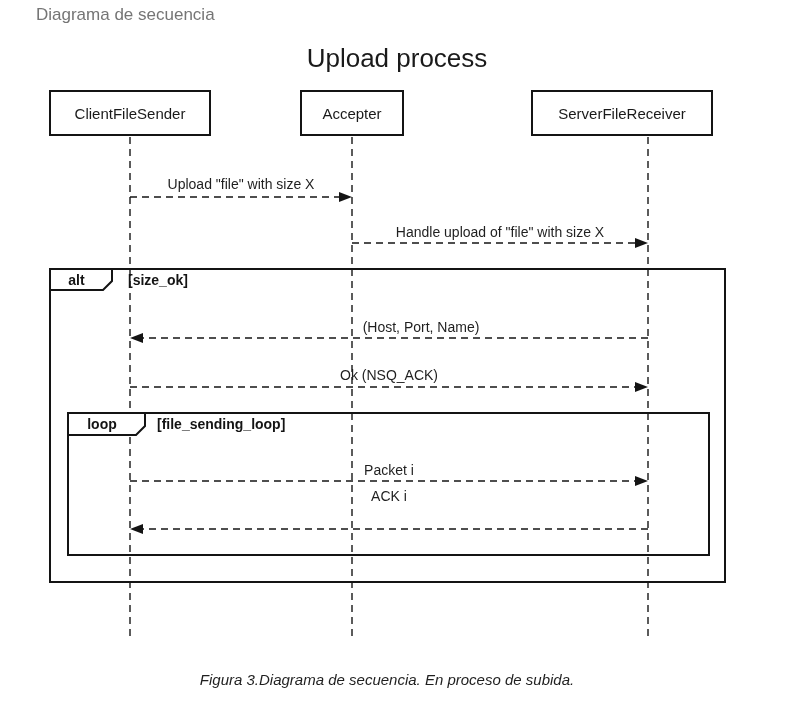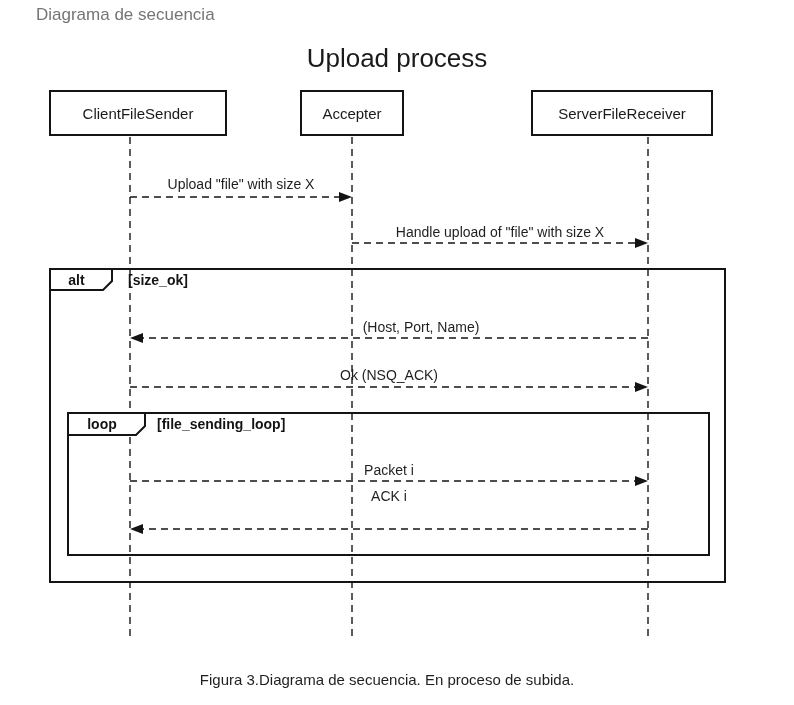--- a/index.html
+++ b/index.html
@@ -43,21 +43,21 @@
     height: 46px;
     border: 2px solid #141414;
     background: #ffffff;
     display: flex;
     align-items: center;
     justify-content: center;
     font-size: 15px;
     color: #1a1a1a;
     white-space: nowrap;
   }
-  .actor-client   { left: 49px;  width: 178px; }
+  .actor-client   { left: 49px;  width: 162px; }
   .actor-accepter { left: 300px; width: 104px; }
   .actor-server   { left: 531px; width: 182px; }
   .msg-label {
     position: absolute;
     transform: translateX(-50%);
     font-size: 14px;
     color: #1f1f1f;
     white-space: nowrap;
   }
   .frame-label {
@@ -66,20 +66,21 @@
     font-size: 14px;
     color: #141414;
     white-space: nowrap;
   }
   .frame-label-center { text-align: center; }
   .caption {
     position: absolute;
     left: 387px;
     top: 671px;
     transform: translateX(-50%);
+    font-style: italic;
     font-size: 15px;
     color: #1f1f1f;
     white-space: nowrap;
   }
 </style>
 </head>
 <body>
 
 <div class="canvas">
 

